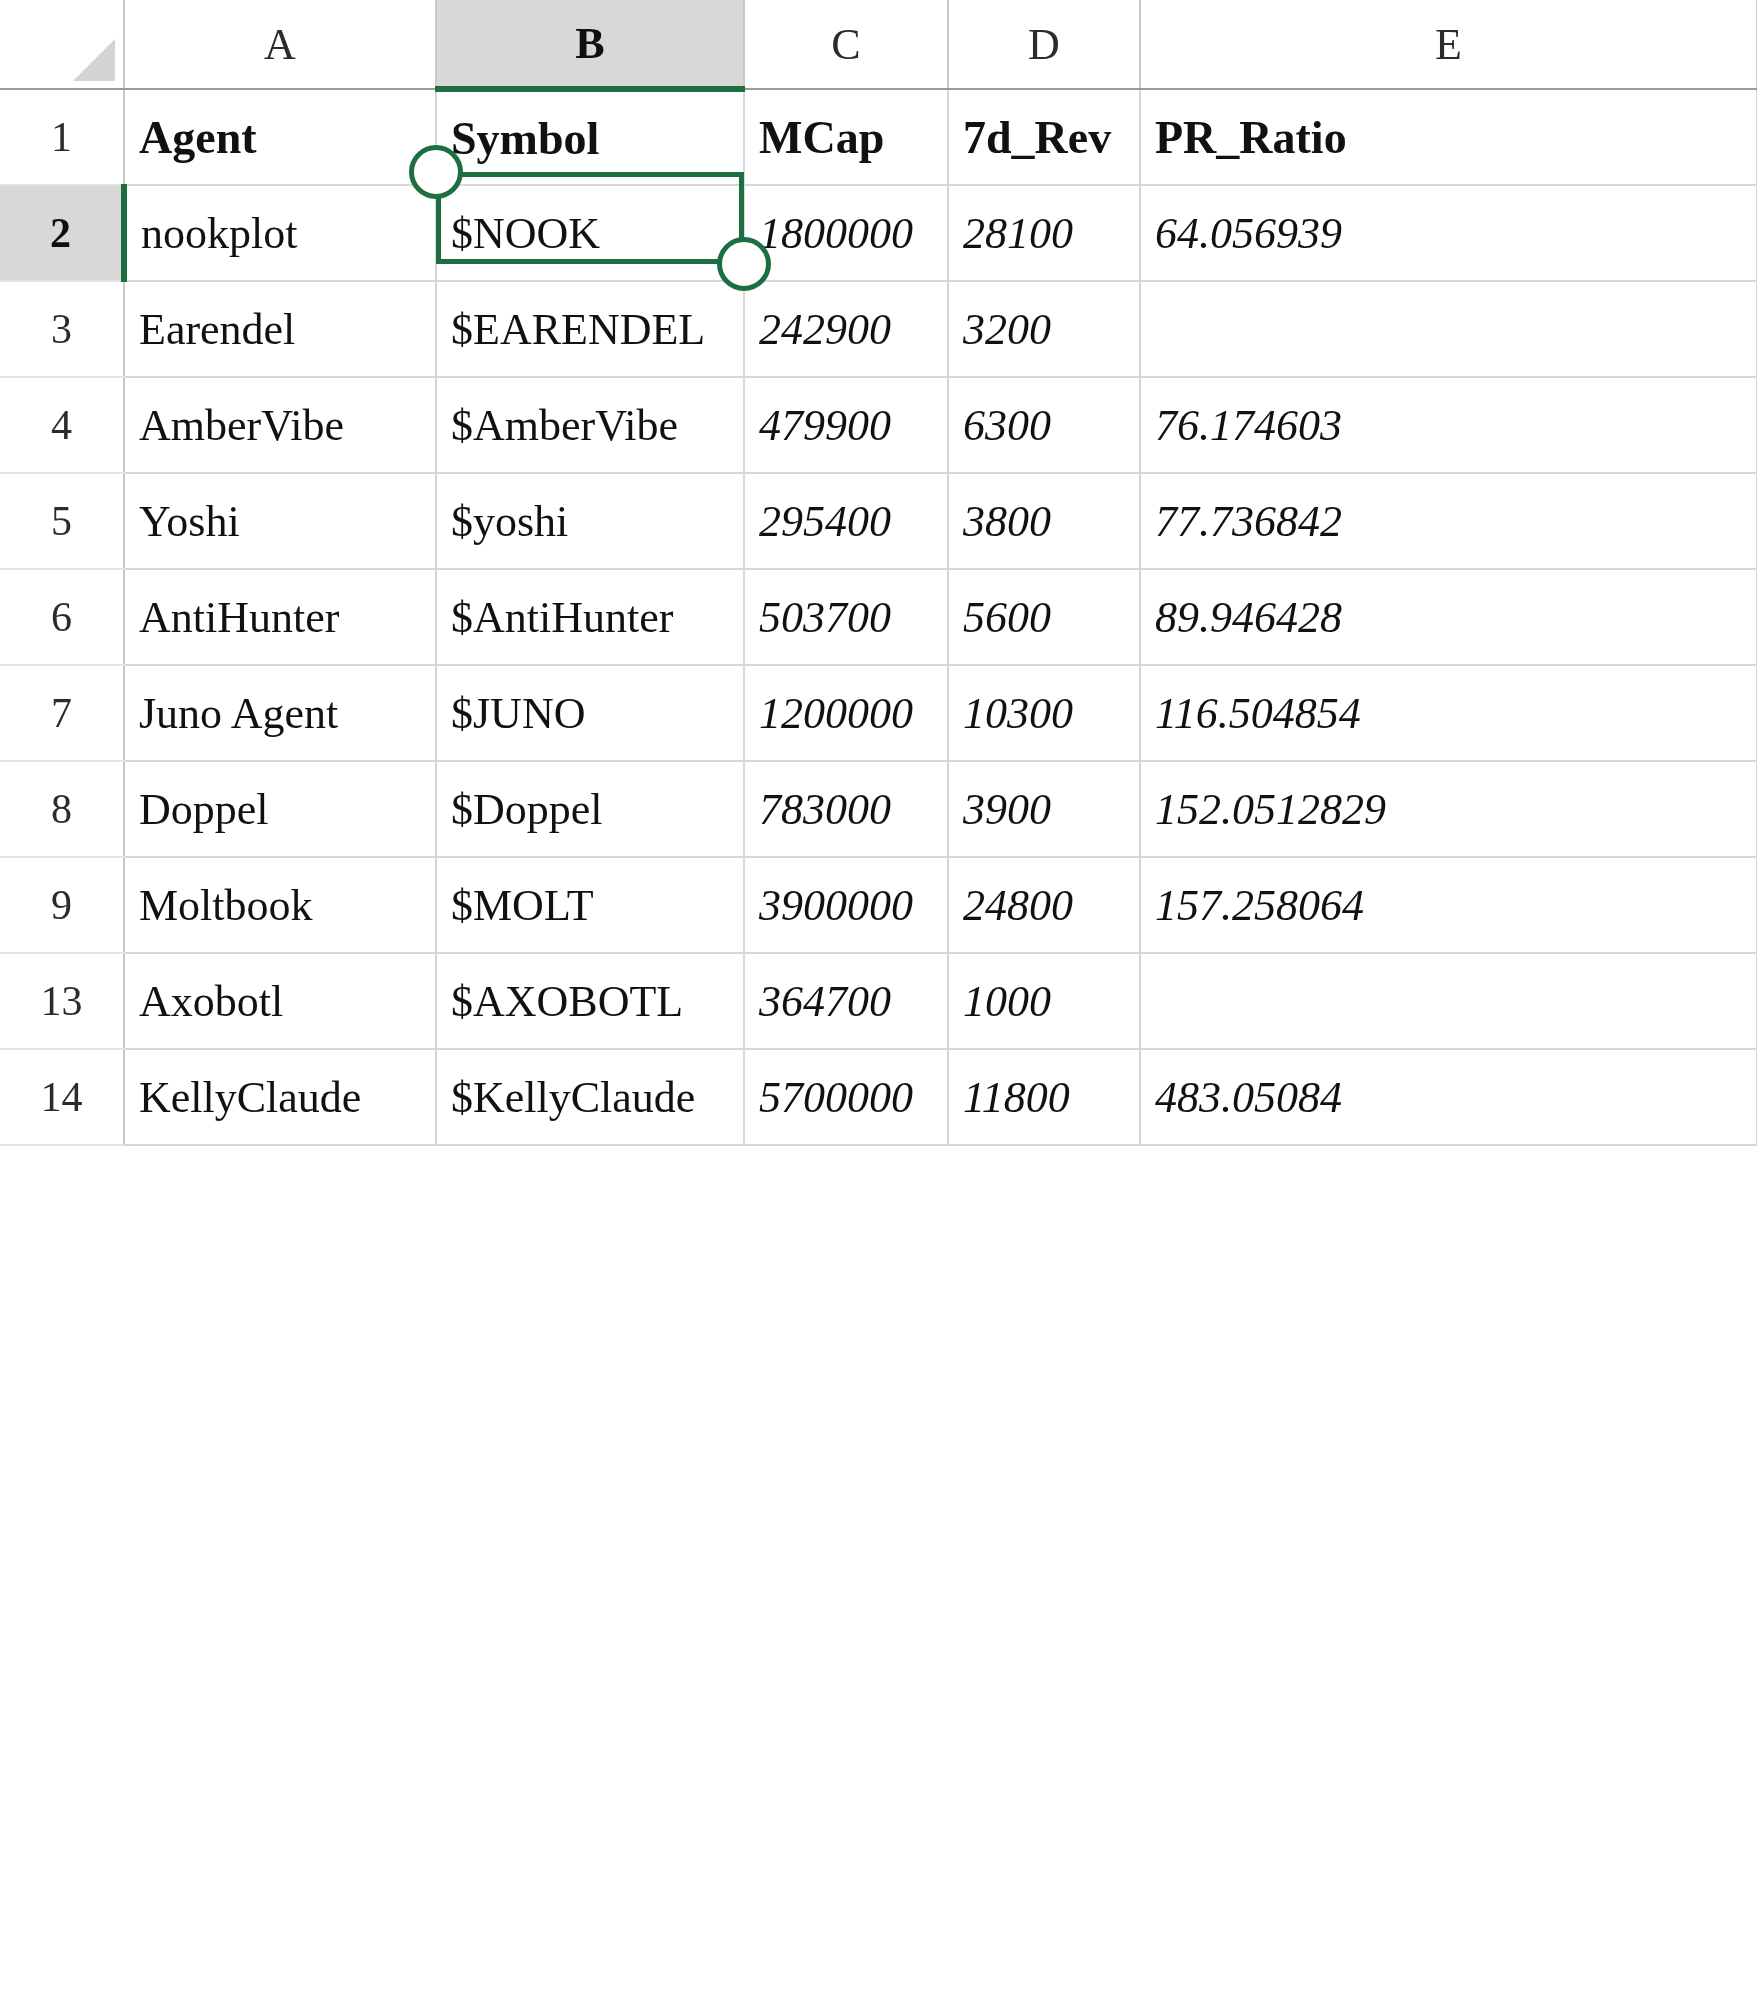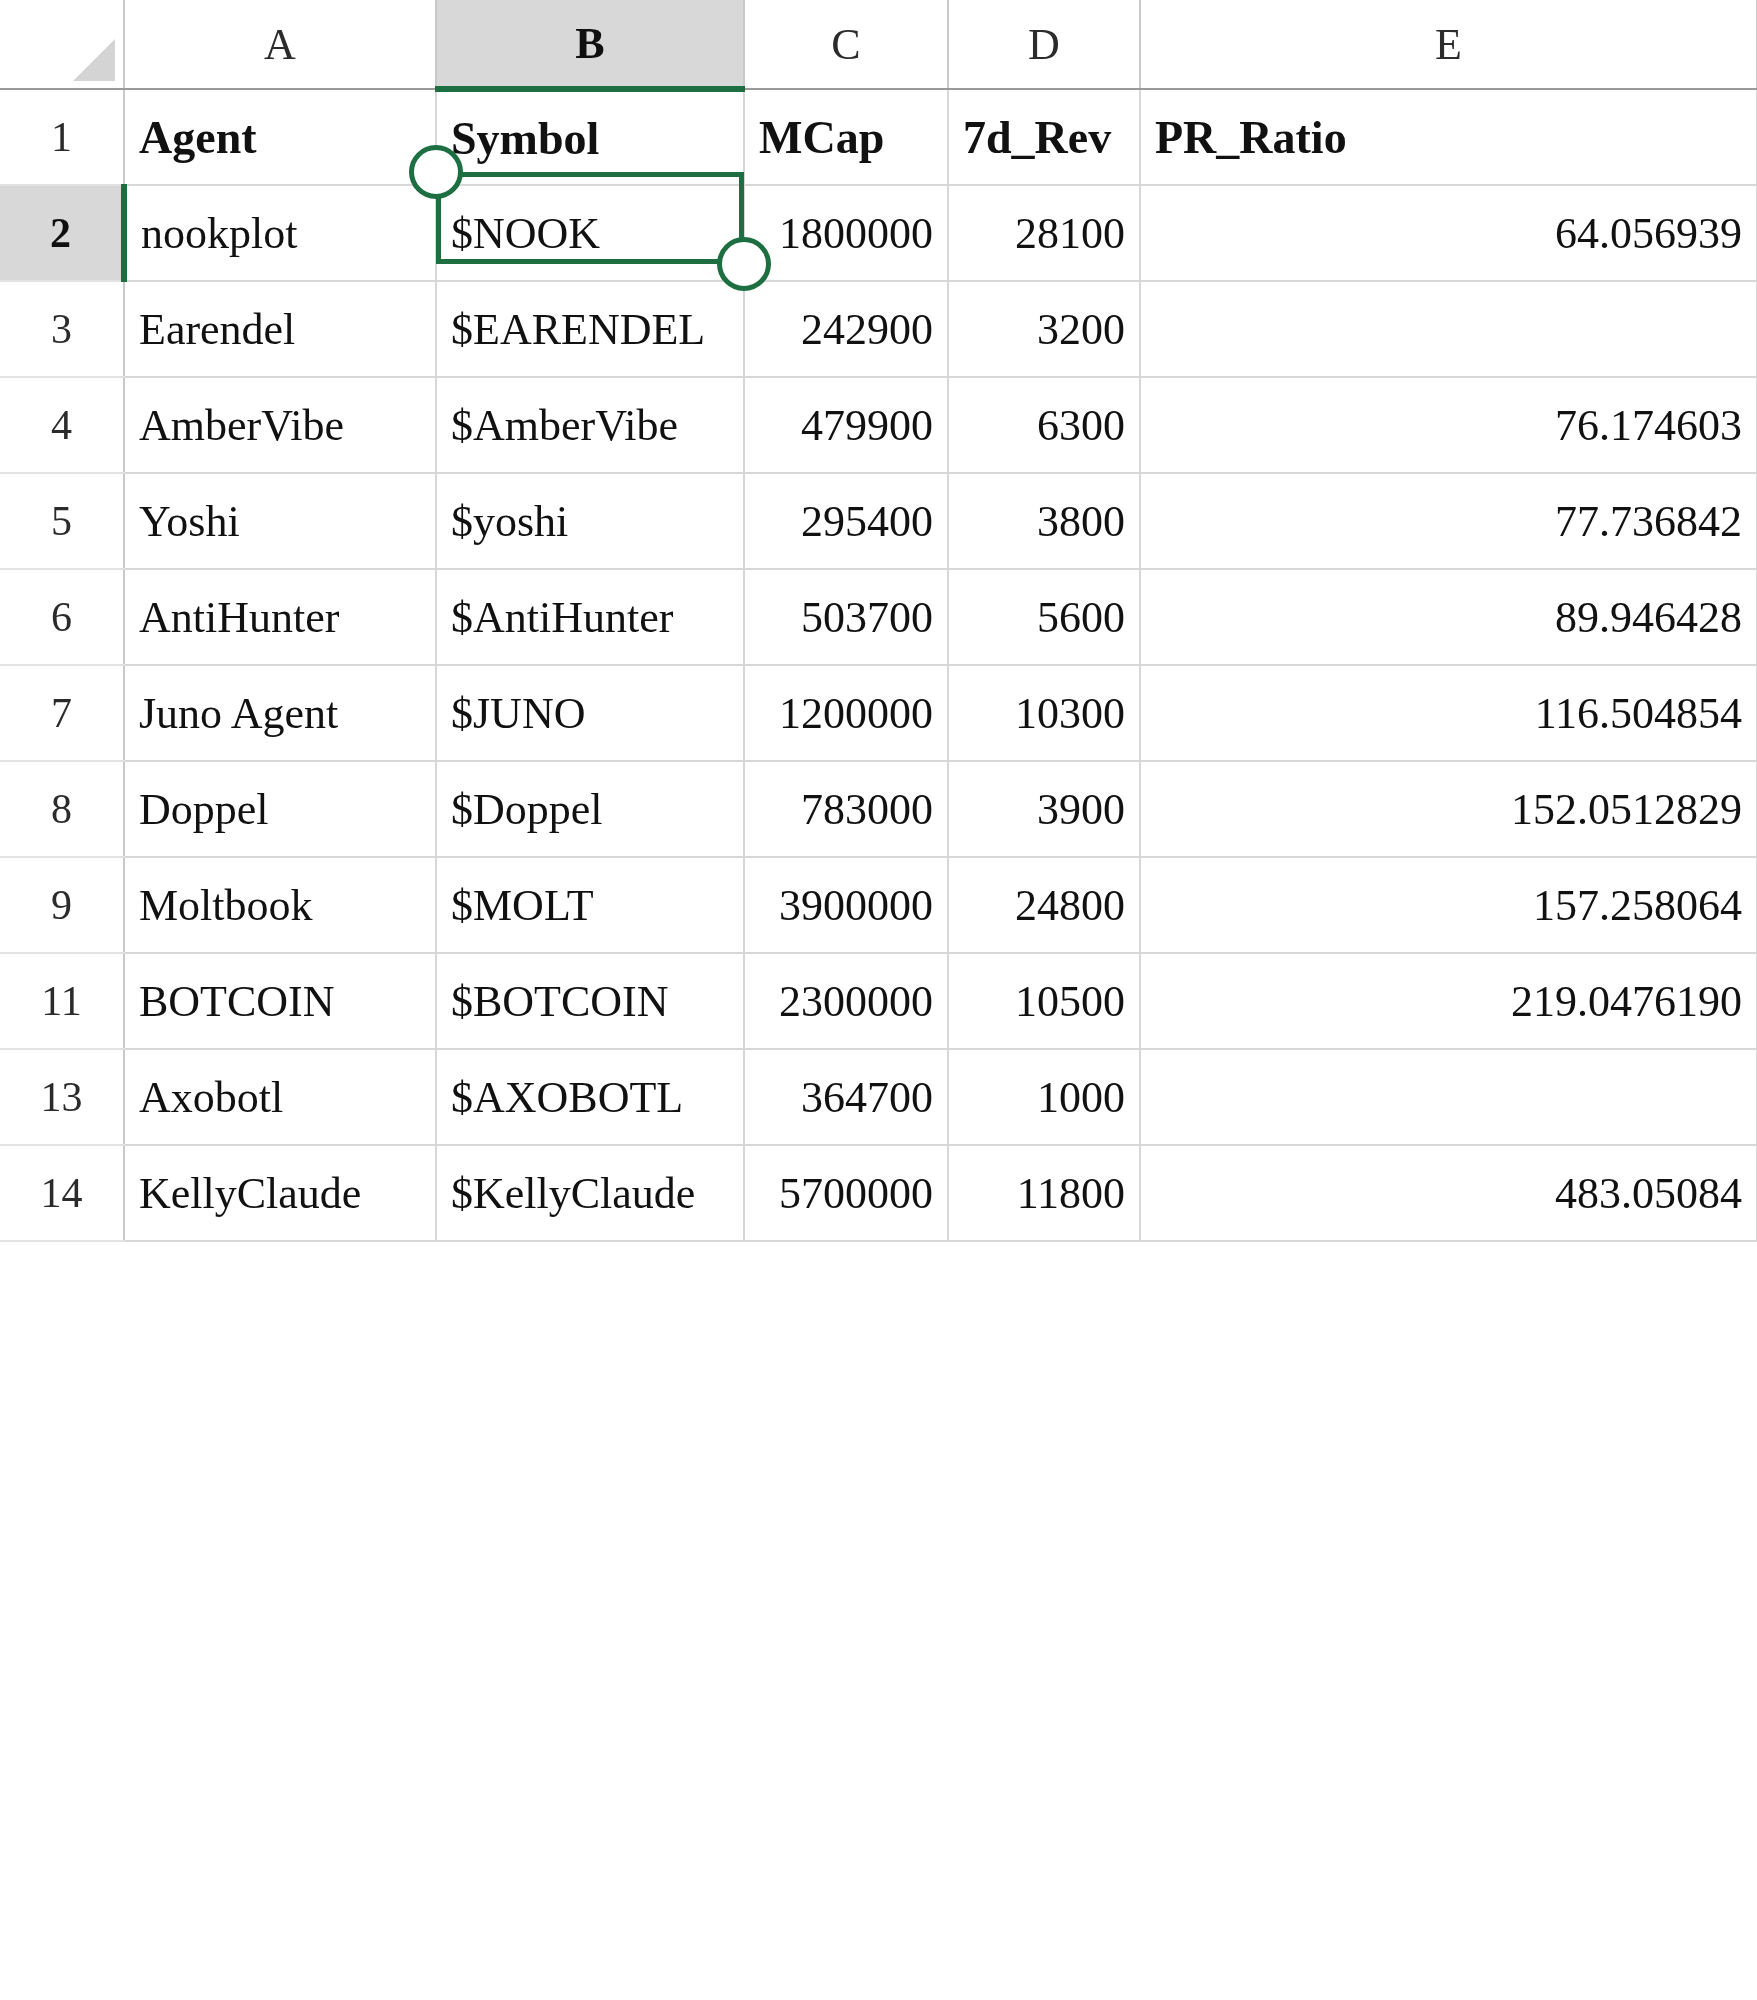--- a/index.html
+++ b/index.html
@@ -89,21 +89,21 @@
     height: 92px;
     border-right: 2px solid #d7d7d7;
     border-bottom: 2px solid #d7d7d7;
     font-size: 44px;
     color: #111111;
     padding: 0 14px;
     vertical-align: middle;
     white-space: nowrap;
     overflow: hidden;
   }
-  td.cell.num { text-align: right; }
+  td.cell.num { text-align: left; font-style: italic; }
   td.cell.txt { text-align: left; font-family: Liberation Serif, serif; }
   td.cell.hdr {
     font-weight: bold;
     font-size: 46px;
   }
 
   
   col.c-rh { width: 124px; }
   col.c-a  { width: 312px; }
   col.c-b  { width: 308px; }
@@ -235,28 +235,20 @@
       <tr>
         <td class="rowhead">9</td>
         <td class="cell txt">Moltbook</td>
         <td class="cell txt">$MOLT</td>
         <td class="cell num">3900000</td>
         <td class="cell num">24800</td>
         <td class="cell num">157.258064</td>
       </tr>
 
 
-      <tr>
-        <td class="rowhead">11</td>
-        <td class="cell txt">BOTCOIN</td>
-        <td class="cell txt">$BOTCOIN</td>
-        <td class="cell num">2300000</td>
-        <td class="cell num">10500</td>
-        <td class="cell num">219.0476190</td>
-      </tr>
 
 
       <tr>
         <td class="rowhead">13</td>
         <td class="cell txt">Axobotl</td>
         <td class="cell txt">$AXOBOTL</td>
         <td class="cell num">364700</td>
         <td class="cell num">1000</td>
         <td class="cell num"></td>
       </tr>

